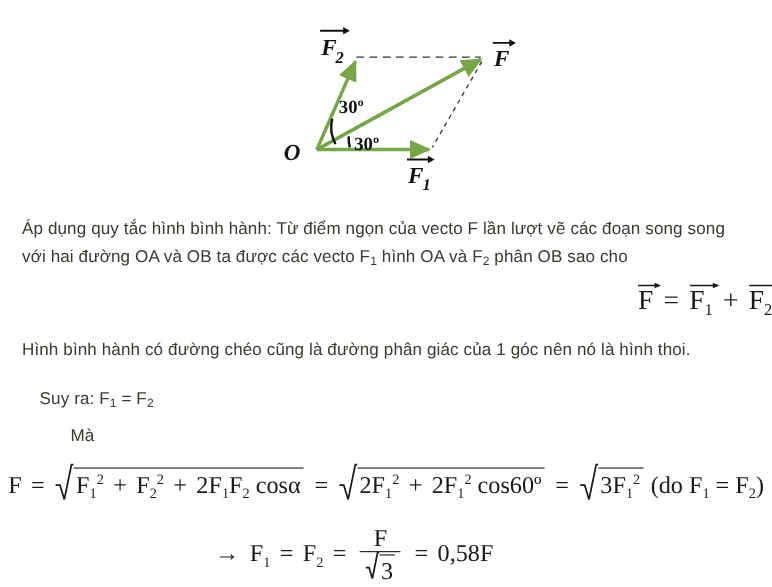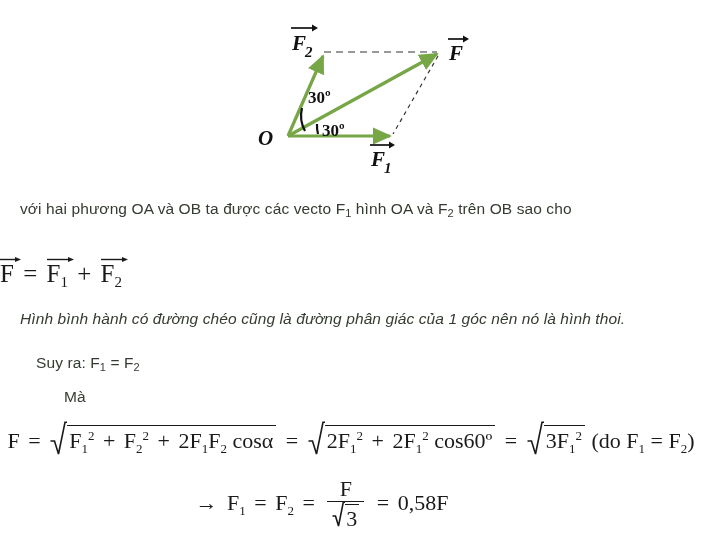--- a/index.html
+++ b/index.html
@@ -34,21 +34,21 @@
   .prose {
     position: absolute;
     left: 20px;
     font-size: 15.5px;
     line-height: 25px;
     color: #343b30;
     white-space: nowrap;
     letter-spacing: 0.1px;
   }
   #para-1 { top: 196px; }
-  #para-2 { top: 306px; font-style: italic; }
+  #para-2 { top: 306px; }
   #para-3 { top: 350px; margin-left: 16px; }
   #para-4 { top: 384px; margin-left: 44px; }
 
   .sub {
     font-size: 11px;
     vertical-align: -3px;
   }
 
   
   .math {
@@ -56,21 +56,21 @@
     font-family: "Liberation Serif", serif;
     color: #1a1a1a;
     white-space: nowrap;
   }
 
   
   #eq-vector {
     top: 258px;
     left: 0;
     width: 702px;
-    text-align: left;
+    text-align: right;
     font-size: 25px;
   }
   .vec {
     position: relative;
     display: inline-block;
     padding-top: 2px;
   }
   .vec > .vbar {
     position: absolute;
     left: 0;
@@ -197,22 +197,23 @@
       <line x1="370" y1="145" x2="392" y2="145" stroke="#111111" stroke-width="1.7"></line>
       <path d="M389,141.6 L395,145 L389,148.4 z" fill="#111111"></path>
     </g>
 
     <text x="308" y="103" font-family="'Liberation Serif', serif" font-size="17" font-weight="bold" fill="#111111">30º</text>
     <text x="322" y="136" font-family="'Liberation Serif', serif" font-size="17" font-weight="bold" fill="#111111">30º</text>
   </svg>
 </div>
 
 <div class="prose" id="para-1">
+  <div>Áp dụng quy tắc hình bình hành: Từ điểm ngọn của vecto F lần lượt vẽ các đoạn song song</div>
   <div>
-    <span>với hai phương OA và OB ta được các vecto F</span><span class="sub">1</span><span> hình OA và F</span><span class="sub">2</span><span> trên OB sao cho</span>
+    <span>với hai đường OA và OB ta được các vecto F</span><span class="sub">1</span><span> hình OA và F</span><span class="sub">2</span><span> phân OB sao cho</span>
   </div>
 </div>
 
 <div class="math" id="eq-vector">
   <span class="vec">
     <svg class="vbar" width="22" height="7" viewBox="0 0 22 7">
       <line x1="0" y1="3.5" x2="17" y2="3.5" stroke="#1a1a1a" stroke-width="1.4"></line>
       <path d="M15,1 L21,3.5 L15,6 z" fill="#1a1a1a"></path>
     </svg>
     <span class="mi">F</span>

